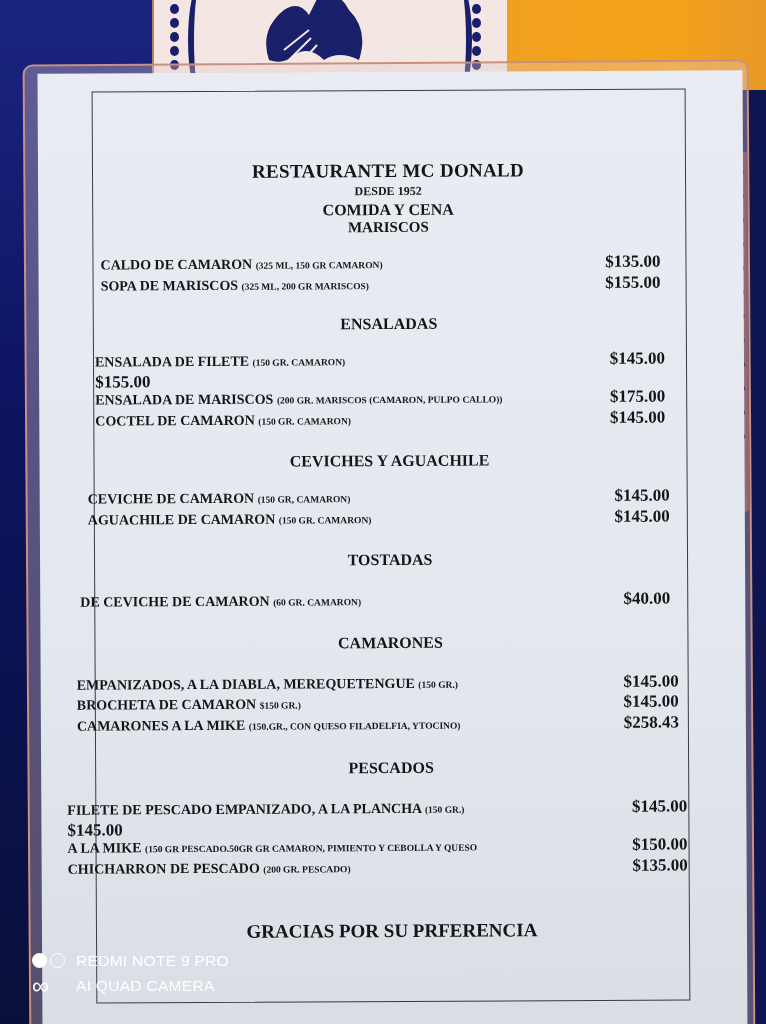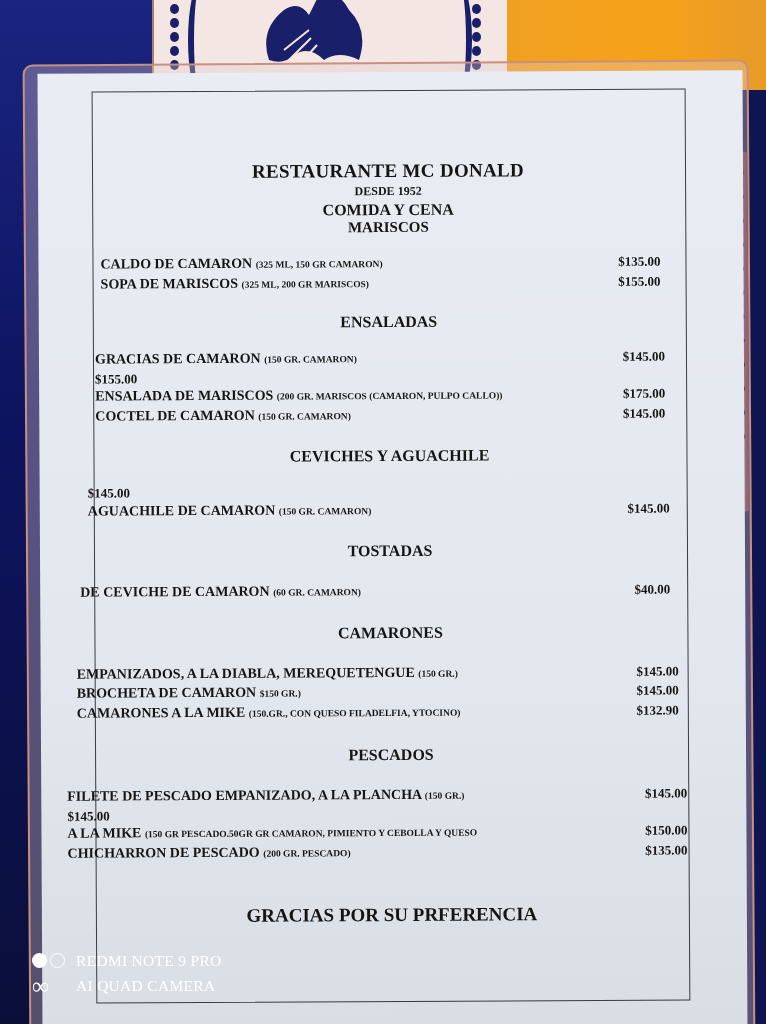--- a/index.html
+++ b/index.html
@@ -74,27 +74,27 @@
     .hdr.cat { font-size: 15px; }
     .section-title {
       text-align: center; font-weight: bold; font-size: 16px;
     }
     .items { margin-top: 18px; }
     .item {
       display: flex; justify-content: space-between; align-items: baseline;
       font-weight: bold; font-size: 14px; line-height: 17.5px;
     }
     .item .desc small { font-size: 9.5px; font-weight: bold; }
-    .item .price { font-size: 13px; white-space: nowrap; }
+    .item .price { font-size: 17px; white-space: nowrap; }
     .closing {
       text-align: center; font-weight: bold; font-size: 19px;
     }
     .watermark {
       position: absolute; left: 32px; top: 948px; color: #ffffff;
-      font-family: Liberation Serif, serif; font-size: 15.5px;
+      font-family: Liberation Sans, sans-serif; font-size: 15.5px;
       line-height: 25px; letter-spacing: 0.3px;
     }
     .wm-row { display: flex; align-items: center; }
     .wm-icon { width: 44px; display: inline-flex; align-items: center; gap: 3px; }
     .dot-fill { width: 15px; height: 15px; border-radius: 50%; background: #fff; display: inline-block; }
     .dot-ring { width: 13px; height: 13px; border-radius: 50%; border: 1.5px solid #fff; display: inline-block; }
     .infinity { font-size: 24px; line-height: 20px; }
   </style>
 </head>
 <body>
@@ -158,39 +158,40 @@
       </div>
       <div class="item">
         <span class="desc"><span>SOPA DE MARISCOS</span> <small>(325 ML, 200 GR MARISCOS)</small></span>
         <span class="price">$155.00</span>
       </div>
     </div>
 
     <div class="section-title" style="margin-top:20px;">ENSALADAS</div>
     <div class="items" style="margin-top:18px; padding-left:16px; padding-right:34px;">
       <div class="item">
-        <span class="desc"><span>GRACIAS DE CAMARON</span> <small>(150 GR. CAMARON)</small></span>
+        <span class="desc"><span>ENSALADA DE FILETE</span> <small>(150 GR. CAMARON)</small></span>
         <span class="price">$145.00</span>
       </div>
       <div class="item">
         <span class="price">$155.00</span>
       </div>
       <div class="item">
         <span class="desc"><span>ENSALADA DE MARISCOS</span> <small>(200 GR. MARISCOS (CAMARON, PULPO CALLO))</small></span>
         <span class="price">$175.00</span>
       </div>
       <div class="item">
         <span class="desc"><span>COCTEL DE CAMARON</span> <small>(150 GR. CAMARON)</small></span>
         <span class="price">$145.00</span>
       </div>
     </div>
 
     <div class="section-title" style="margin-top:22px;">CEVICHES Y AGUACHILE</div>
     <div class="items" style="margin-top:18px; padding-left:8px; padding-right:30px;">
       <div class="item">
+        <span class="desc"><span>CEVICHE DE CAMARON</span> <small>(150 GR, CAMARON)</small></span>
         <span class="price">$145.00</span>
       </div>
       <div class="item">
         <span class="desc"><span>AGUACHILE DE CAMARON</span> <small>(150 GR. CAMARON)</small></span>
         <span class="price">$145.00</span>
       </div>
     </div>
 
     <div class="section-title" style="margin-top:22px;">TOSTADAS</div>
     <div class="items" style="margin-top:22px; padding-left:0px; padding-right:30px;">
@@ -205,21 +206,21 @@
       <div class="item">
         <span class="desc"><span>EMPANIZADOS, A LA DIABLA, MEREQUETENGUE</span> <small>(150 GR.)</small></span>
         <span class="price">$145.00</span>
       </div>
       <div class="item">
         <span class="desc"><span>BROCHETA DE CAMARON</span> <small>$150 GR.)</small></span>
         <span class="price">$145.00</span>
       </div>
       <div class="item">
         <span class="desc"><span>CAMARONES A LA MIKE</span> <small>(150.GR., CON QUESO FILADELFIA, YTOCINO)</small></span>
-        <span class="price">$132.90</span>
+        <span class="price">$258.43</span>
       </div>
     </div>
 
     <div class="section-title" style="margin-top:24px;">PESCADOS</div>
     <div class="items" style="margin-top:22px; margin-left:-14px; padding-right:14px;">
       <div class="item">
         <span class="desc"><span>FILETE DE PESCADO EMPANIZADO, A LA PLANCHA</span> <small>(150 GR.)</small></span>
         <span class="price">$145.00</span>
       </div>
       <div class="item">

